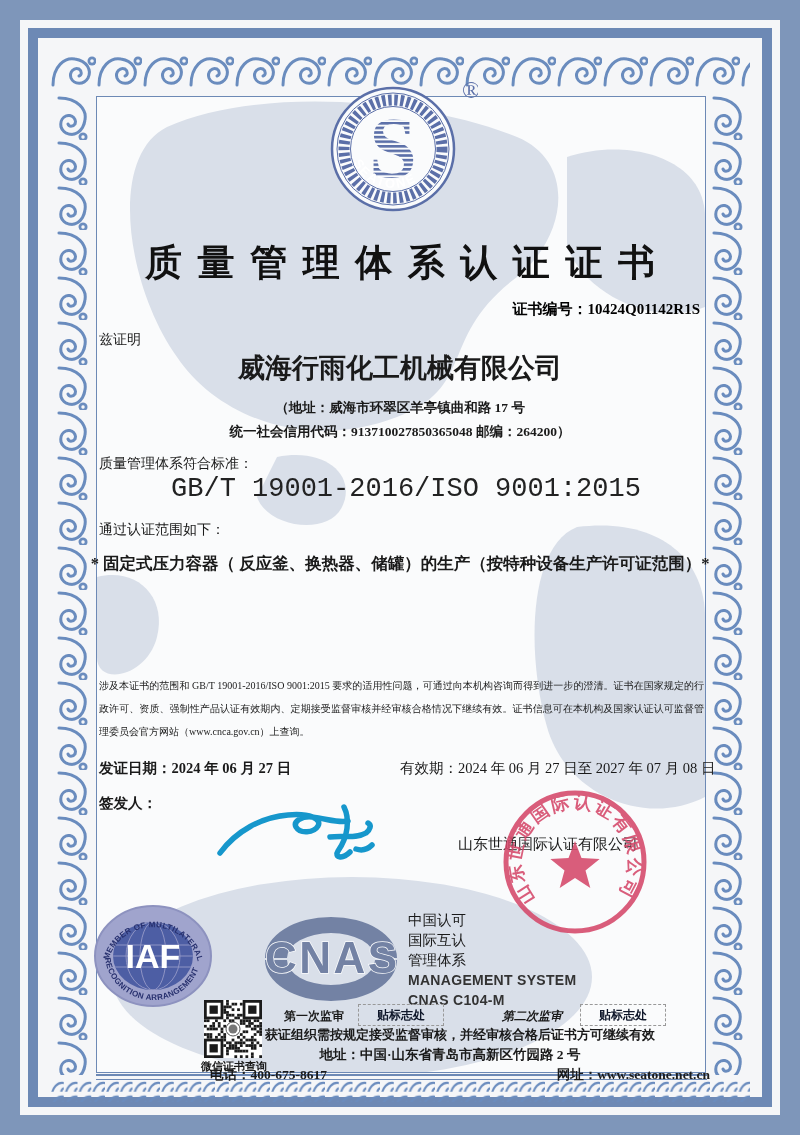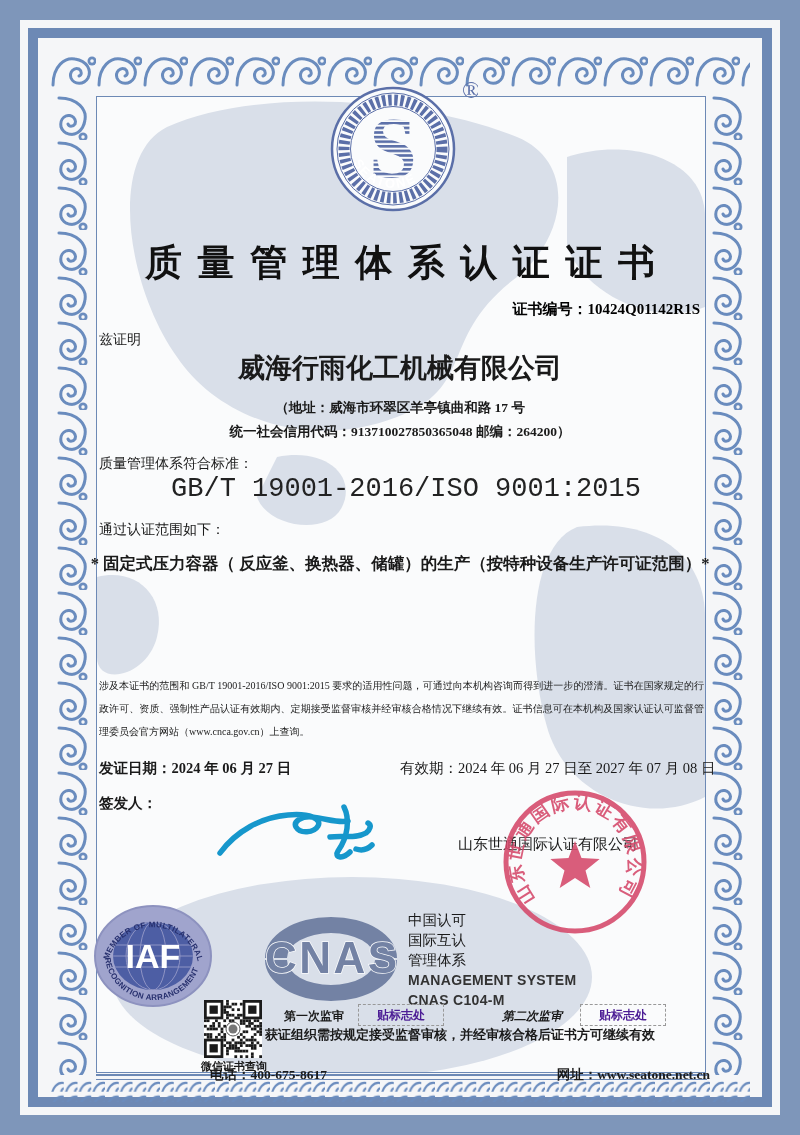--- a/index.html
+++ b/index.html
@@ -29,21 +29,21 @@
   .scope{left:0;right:0;top:553px;text-align:center;font-size:16.5px;font-weight:bold;}
   .para{left:99px;top:674px;width:605px;font-size:10px;line-height:23px;text-align:justify;}
   .issuedate{left:99px;top:759px;font-size:14.5px;font-weight:bold;}
   .validity{left:400px;top:759px;font-size:14.5px;font-weight:normal;}
   .signer{left:99px;top:794px;font-size:14.5px;font-weight:bold;}
   .issuer-name{left:458px;top:835px;font-size:15px;}
   .cnas-info{left:408px;top:910px;font-size:14.5px;line-height:20px;}
   .cnas-info .en{font-family:"Liberation Sans","DejaVu Sans",sans-serif;font-weight:bold;font-size:14px;letter-spacing:0.3px;color:#333;}
   .audit-label{font-size:12px;font-weight:bold;top:1008px;}
   .audit-box{top:1004px;width:84px;height:20px;border:1px dashed #999;font-size:12px;font-weight:bold;
-             display:flex;align-items:center;justify-content:center;color:#4c1d95;}
+             display:flex;align-items:center;justify-content:center;color:#0f172a;}
   .notice{left:210px;top:1026px;width:500px;text-align:center;font-size:13px;font-weight:bold;}
   .org-addr{left:150px;top:1046px;width:600px;text-align:center;font-size:13.5px;font-weight:bold;}
   .phone-row{left:210px;top:1066px;width:500px;display:flex;justify-content:space-between;gap:38px;
              font-size:13.5px;font-weight:bold;}
   .qr-wrap{left:204px;top:1000px;width:58px;height:58px;background:#fff;}
   .qr-cap{left:190px;top:1059px;width:88px;text-align:center;font-size:11px;font-weight:bold;}
   .sig{left:208px;top:793px;}
   .stamp{left:500px;top:787px;}
   .seatone{left:322px;top:76px;}
   .iaf{left:93px;top:904px;}
@@ -348,18 +348,19 @@
   <div class="abs audit-label" style="left:284px;">第一次监审</div>
   <div class="abs audit-box" style="left:358px;">
       <span>贴标志处</span>
     </div>
   <div class="abs audit-label" style="left:502px;font-style:italic;">第二次监审</div>
   <div class="abs audit-box" style="left:580px;">
       <span>贴标志处</span>
     </div>
 
   <div class="abs notice">获证组织需按规定接受监督审核，并经审核合格后证书方可继续有效</div>
+  <div class="abs org-addr">地址：中国·山东省青岛市高新区竹园路 2 号</div>
   <div class="abs phone-row">
     <span><span>电话：</span><span>400-675-8617</span></span>
     <span><span>网址：</span><span>www.seatone.net.cn</span></span>
   </div>
 
 </div>
 
 </body></html>

